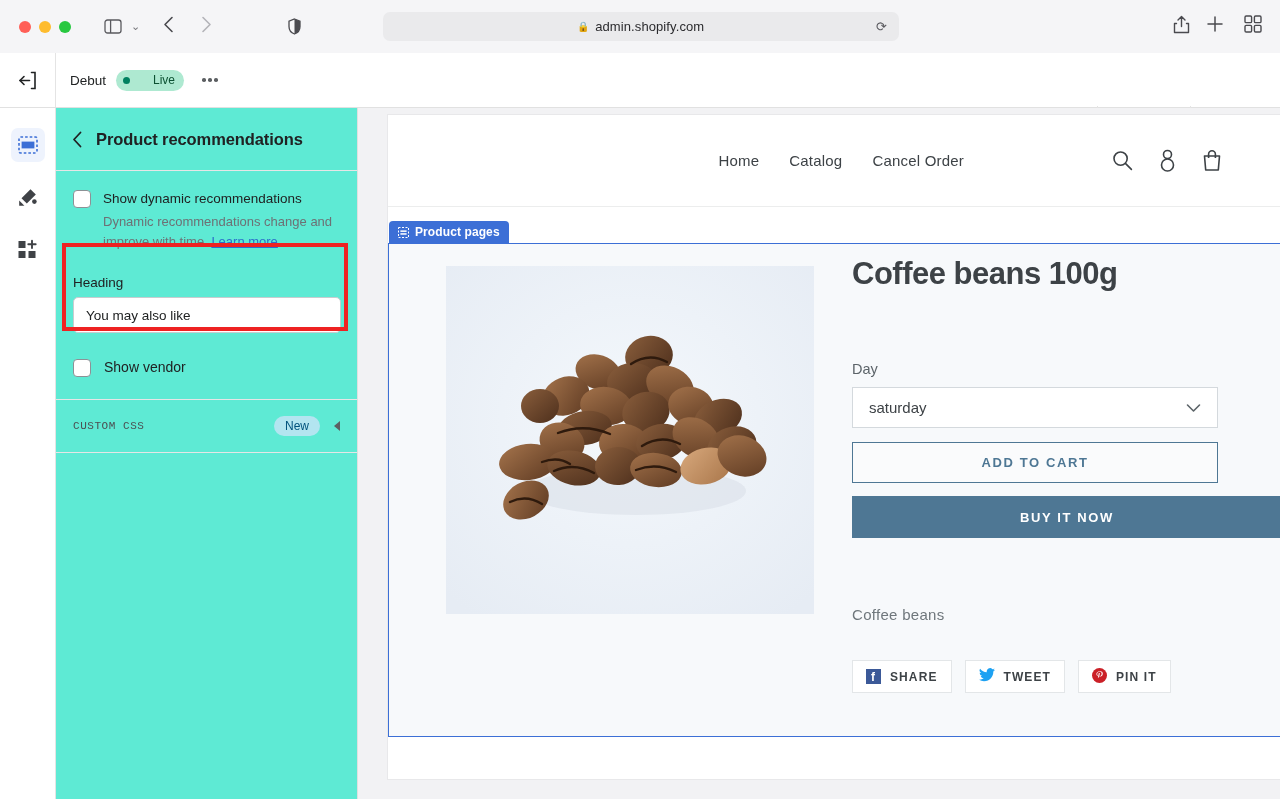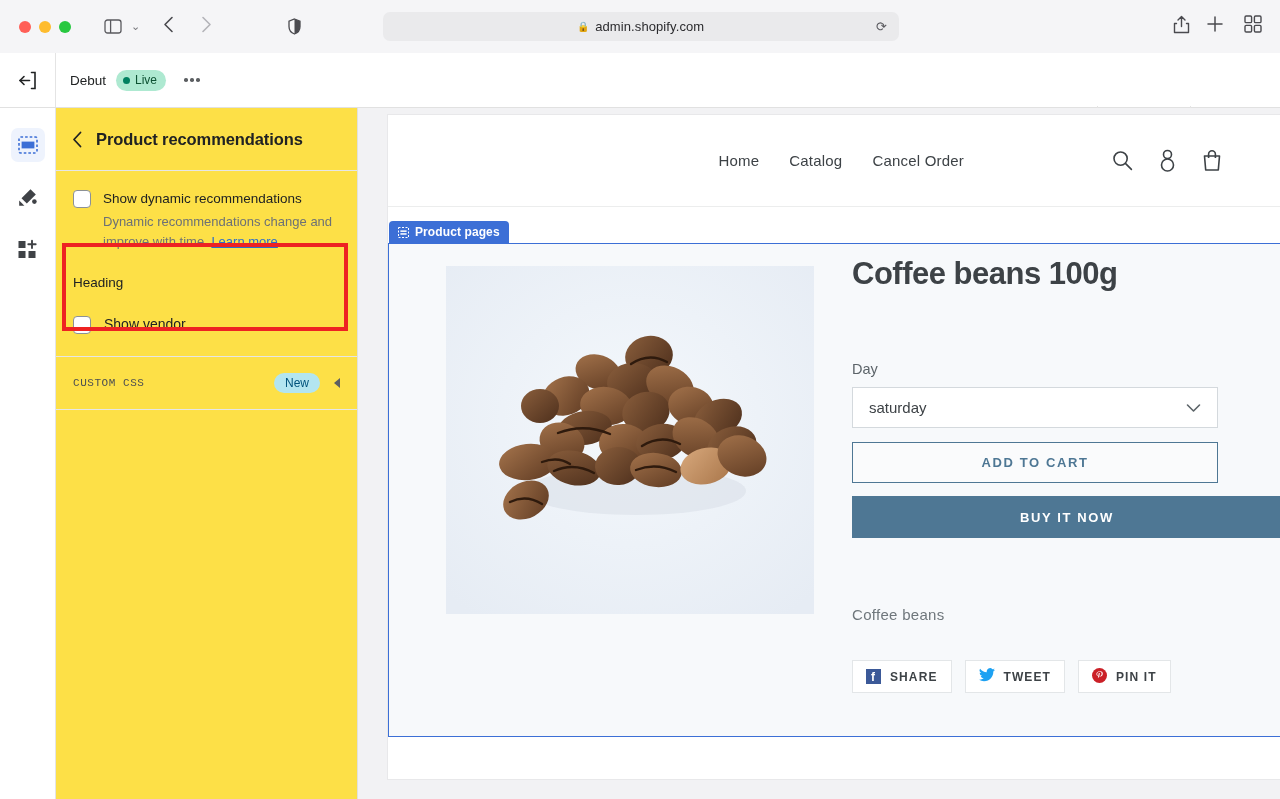--- a/index.html
+++ b/index.html
@@ -53,21 +53,21 @@
     background: #ffffff; border-bottom: 1px solid #e1e1e1;
     display: flex; align-items: center;
   }
   .exit-btn {
     width: 56px; height: 54px; display: flex; align-items: center; justify-content: center;
     border-right: 1px solid #e4e4e4; color: #202223; cursor: pointer;
   }
   .theme-name { margin-left: 14px; font-size: 13.5px; color: #202223; }
   .live-pill {
     margin-left: 10px; height: 21px; padding: 0 9px 0 7px; border-radius: 11px;
-    background: #aee9d1; display: flex; align-items: center; gap: 5px;
+    background: #aee9d1; display: flex; align-items: center; gap: 23px;
     font-size: 12px; color: #0c5132; font-weight: 400;
   }
   .live-dot { width: 7px; height: 7px; border-radius: 50%; background: #008060; }
   .dots-btn {
     margin-left: 12px; width: 28px; height: 26px; display: flex; align-items: center;
     justify-content: center; gap: 2.5px; cursor: pointer; border-radius: 4px;
   }
   .dots-btn i { width: 3.5px; height: 3.5px; border-radius: 50%; background: #5c5f62; display: block; }
 
   .prod-select {
@@ -107,21 +107,21 @@
   }
   .rail-item {
     width: 34px; height: 34px; border-radius: 7px; display: flex;
     align-items: center; justify-content: center; cursor: pointer;
   }
   .rail-item.active { background: #eef3fd; }
 
   
   .panel {
     position: absolute; top: 108px; left: 56px; width: 302px; height: 691px;
-    background: #fde047; border-right: 1px solid #e0e0e0;
+    background: #5eead4; border-right: 1px solid #e0e0e0;
   }
   .panel-head {
     height: 63px; display: flex; align-items: center; gap: 13px;
     padding: 0 16px; border-bottom: 1px solid #e6e6e6;
   }
   .back-chev { color: #202223; cursor: pointer; display: flex; align-items: center; }
   .panel-title { font-size: 16.5px; font-weight: 600; color: #202223; letter-spacing: -.1px; }
 
   .panel-body { padding: 18px 17px 0 17px; position: relative; }
 
@@ -392,20 +392,21 @@
       <div class="chk-row">
         <span class="chkbox"></span>
         <span class="chk-label">Show dynamic recommendations</span>
       </div>
       <div class="chk-help">
         <span>Dynamic recommendations change and improve with time.</span>
         <a>Learn more</a>
       </div>
 
       <div class="field-label">Heading</div>
+      <input class="text-input" value="You may also like" style="">
 
       <div class="vendor-row">
         <span class="chkbox"></span>
         <span class="chk-label">Show vendor</span>
       </div>
     </div>
 
     <div class="panel-sep"></div>
     <div class="css-row">
       <span class="css-title">CUSTOM CSS</span>

